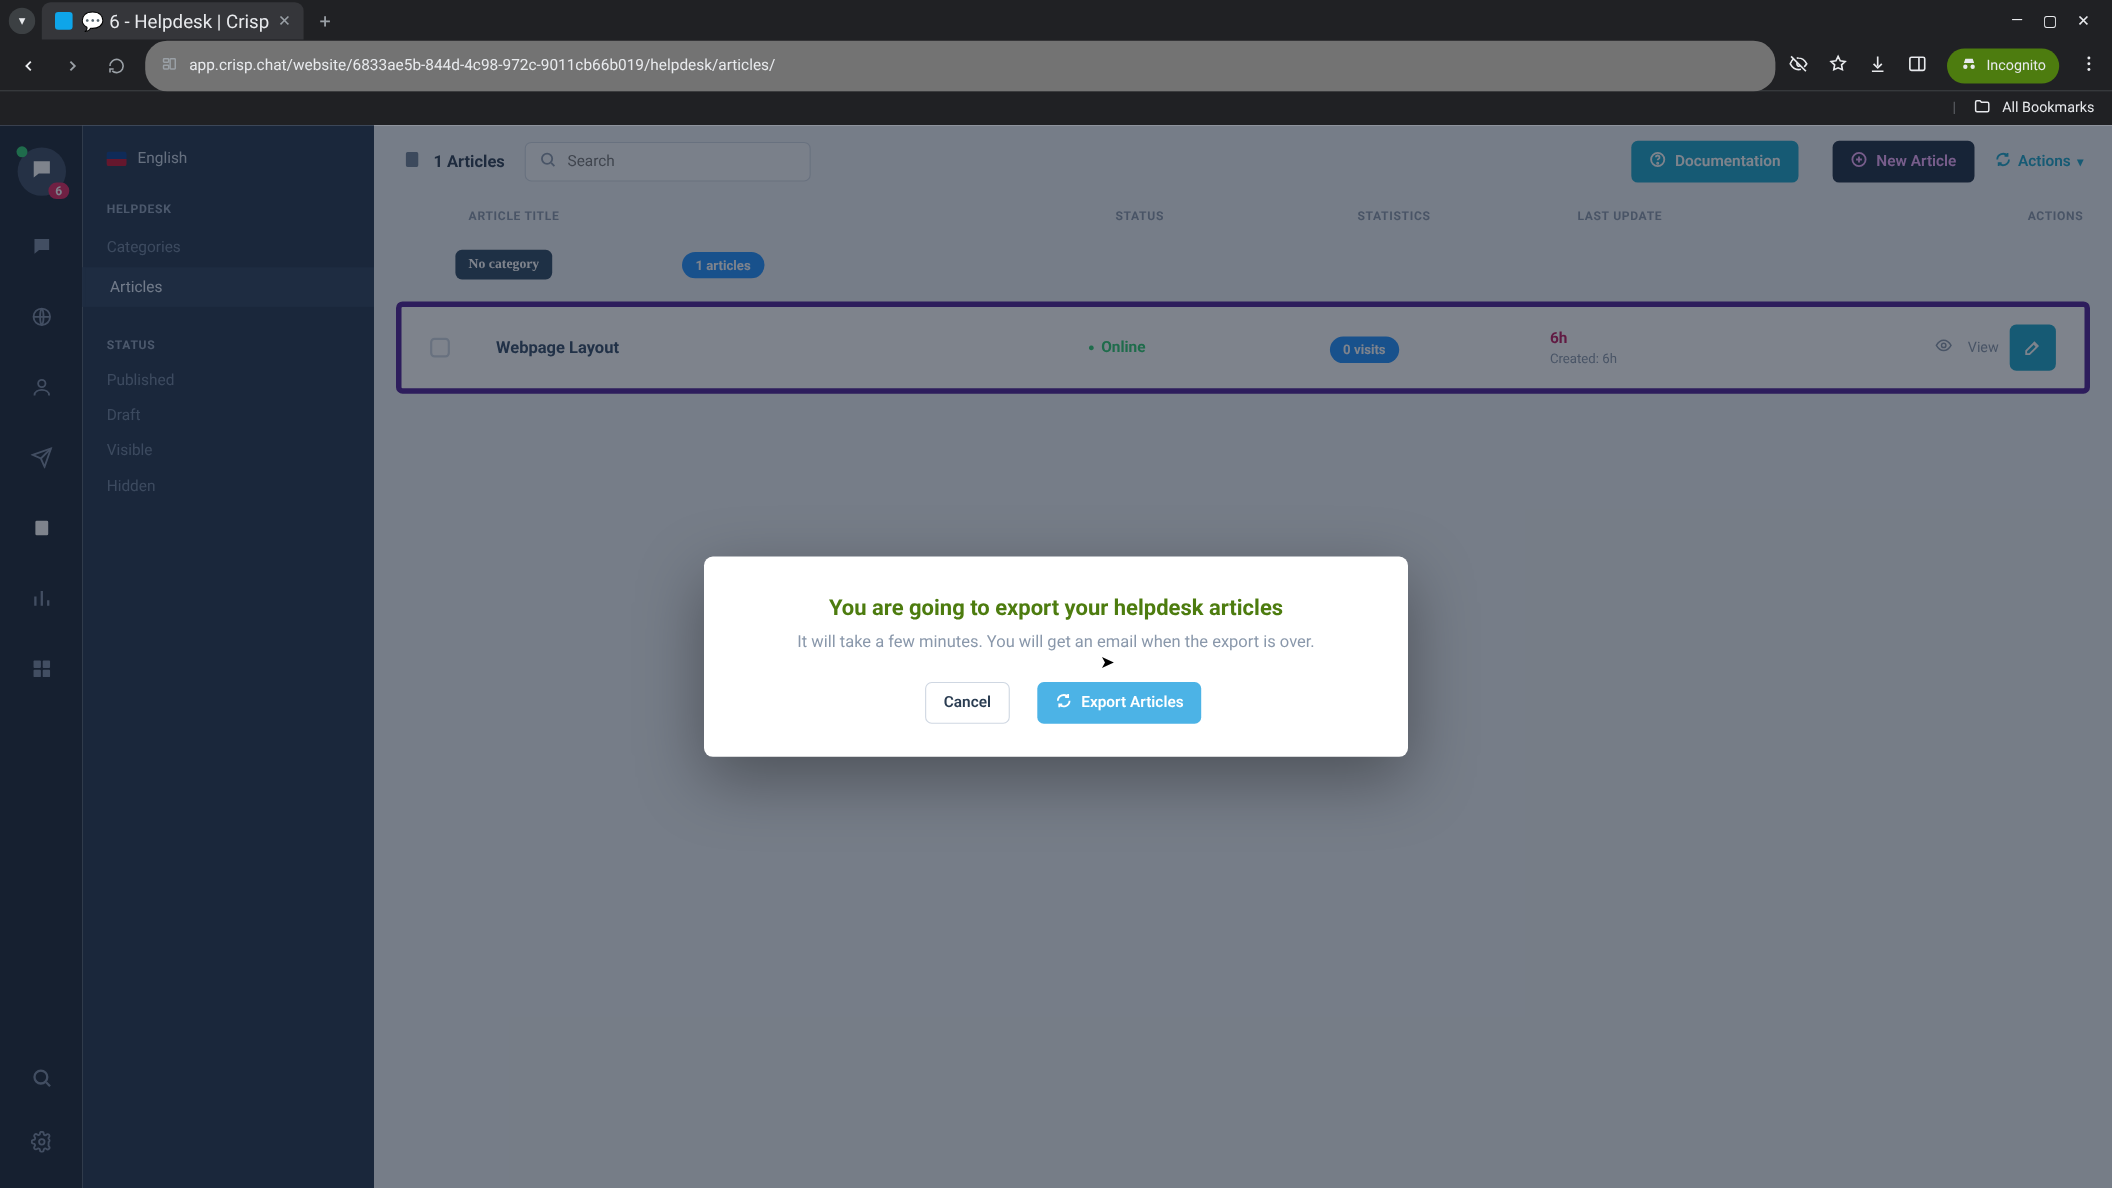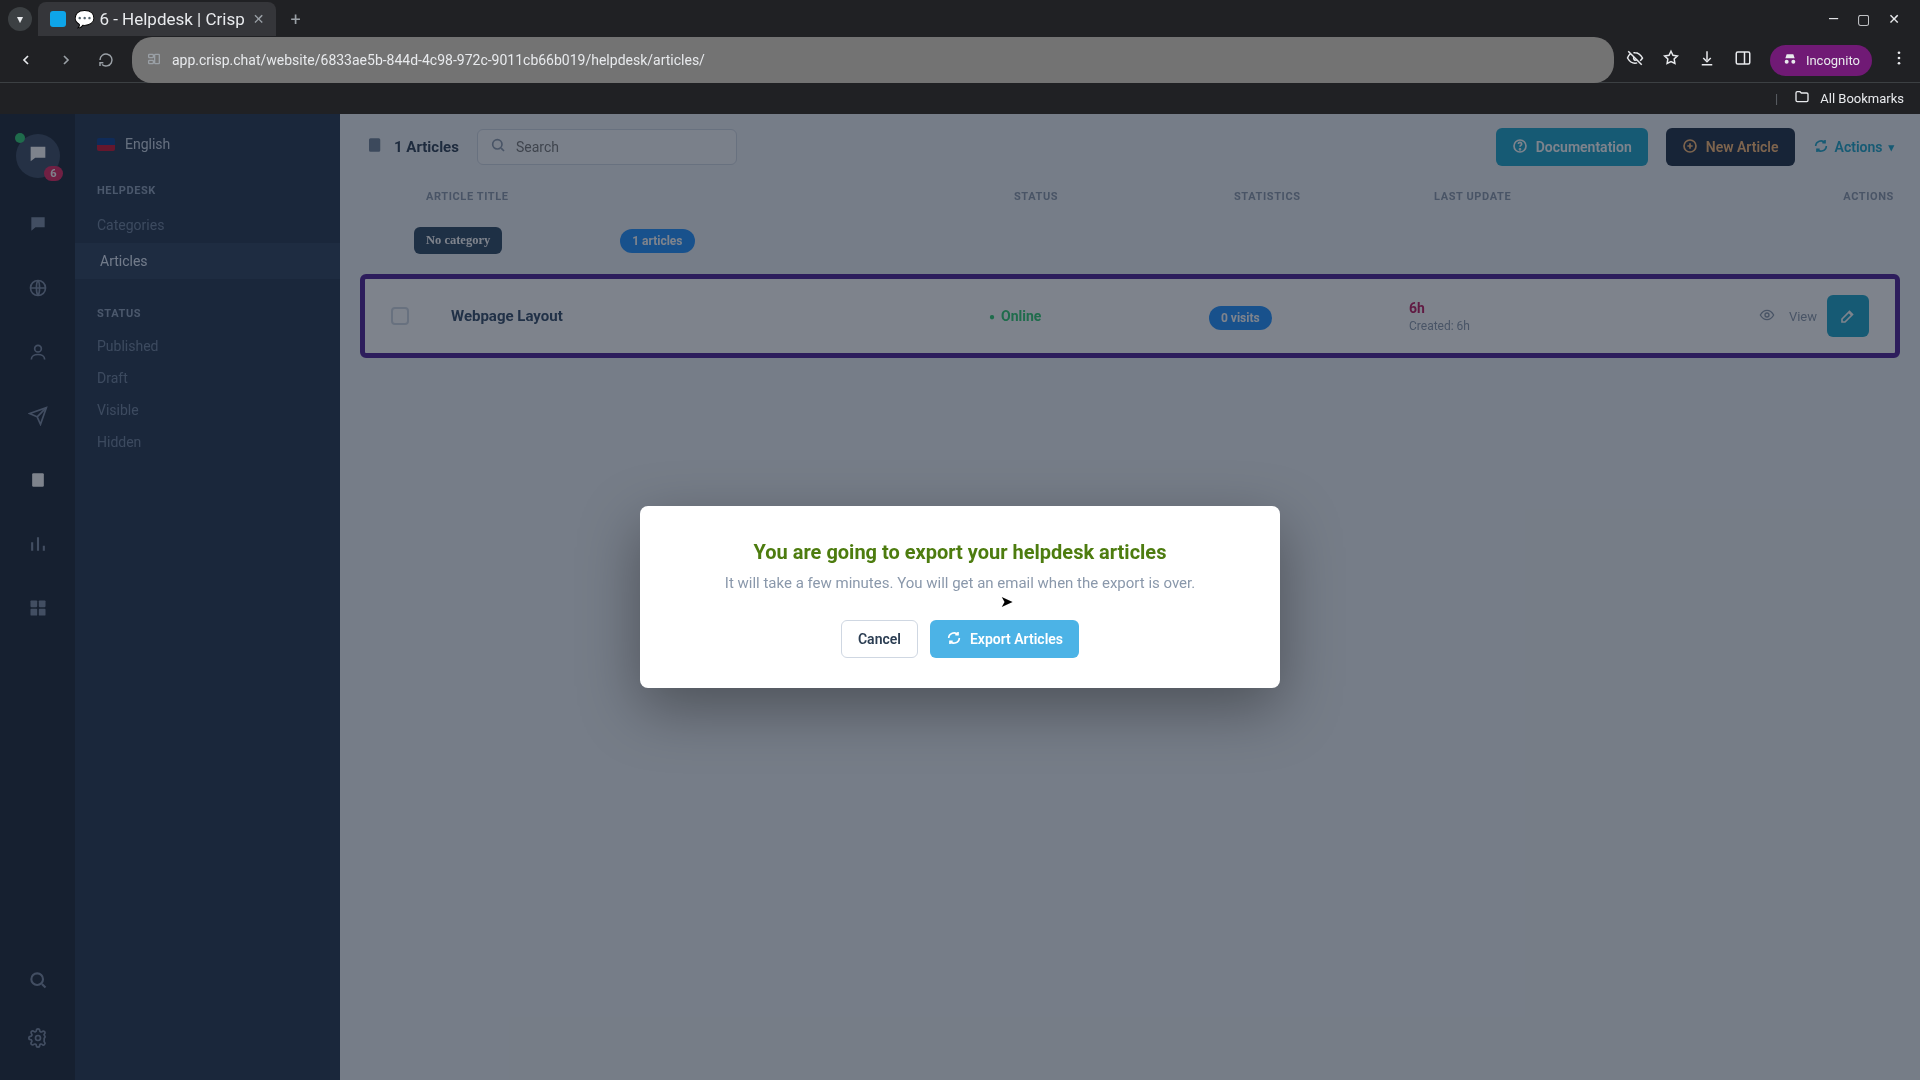--- a/index.html
+++ b/index.html
@@ -16,21 +16,21 @@
 .new-tab { color:#9aa0a6; font-size:18px; padding:0 8px; cursor:pointer; }
 .window-controls { margin-left:auto; display:flex; gap:18px; padding-right:12px; color:#e8eaed; }
 .window-controls span { cursor:pointer; font-size:14px; }
 
 .addr-bar { height: 44px; display:flex; align-items:center; padding: 0 12px; gap:12px; }
 .nav-btn { color:#9aa0a6; cursor:pointer; display:flex; align-items:center; justify-content:center; width:28px; height:28px; }
 .nav-btn.back { color:#e8eaed; }
 .url-field { flex:1; background:#737373; border-radius:20px; height:46px; display:flex; align-items:center; padding:0 14px; gap:10px; color:#e8eaed; font-size:14px; }
 .url-field .site-icon { color:#9aa0a6; font-size:13px; }
 .right-icons { display:flex; align-items:center; gap:18px; color:#e8eaed; }
-.incognito-badge { display:flex; align-items:center; gap:8px; background:#701a75; padding:6px 12px; border-radius:18px; font-size:13px;text-align:center; }
+.incognito-badge { display:flex; align-items:center; gap:8px; background:#4d7c0f; padding:6px 12px; border-radius:18px; font-size:13px;text-align:center; }
 .bookmarks-bar { height:32px; display:flex; align-items:center; justify-content:flex-end; padding:0 16px; gap:10px; font-size:13px; color:#e8eaed; border-top:1px solid #3c4043; }
 .bookmarks-bar .sep { color:#5f6368; margin-right:6px; }
 
 
 .app { position:relative; display:flex; height: calc(1080px - 38px - 44px - 32px); background:#eef1f5; }
 
 
 .rail { width:75px; background:#1a2433; display:flex; flex-direction:column; align-items:center; padding-top:20px; gap:28px; }
 .rail .logo { position:relative; width:44px; height:44px; border-radius:50%; background:#3a4a63; display:flex; align-items:center; justify-content:center; }
 .rail .logo::after { content:""; position:absolute; top:-1px; left:-1px; width:10px; height:10px; border-radius:50%; background:#2ecc71; }
@@ -50,23 +50,23 @@
 .side-sub { padding:8px 22px; font-size:14px; color:#6e819b; cursor:pointer; }
 
 
 .main { flex:1; background:#eef1f5; display:flex; flex-direction:column; }
 .topbar { display:flex; align-items:center; gap:18px; padding:14px 26px; }
 .articles-count { display:flex; align-items:center; gap:10px; font-size:15px; font-weight:700; color:#2b3d52; }
 .book-icon { color:#6d7f95; }
 .search-box { width:260px; height:36px; border:1px solid #cfd7e2; border-radius:6px; display:flex; align-items:center; padding:0 12px; gap:10px; color:#8a98ab; background:#f5f8fb; }
 .search-box input { border:none; outline:none; background:transparent; font-size:14px; color:#2b3d52; flex:1; }
 .top-spacer { flex:1; }
-.btn { height:38px; padding:0 16px; border-radius:6px; display:flex; align-items:center; gap:8px; font-size:14px; font-weight:600; cursor:pointer; border:none; }
+.btn { height:38px; padding:0 16px; border-radius:6px; display:flex; align-items:center; gap:8px; font-size:14px; font-weight:600; cursor:pointer; border:none;margin-left:13px; }
 .btn-teal { background:#1aa5c9; color:#fff; }
-.btn-navy { background:#1c2d44; color:#fdba74;justify-content:center; }
+.btn-navy { background:#1c2d44; color:#f0abfc;justify-content:center; }
 .actions-menu { color:#1aa5c9; display:flex; align-items:center; gap:6px; font-size:14px; font-weight:600; cursor:pointer; }
 
 
 .thead { display:grid; grid-template-columns: 60px 1fr 220px 200px 260px 200px; padding:10px 26px; font-size:11px; font-weight:700; letter-spacing:0.6px; color:#8a98ab; }
 .cat-row { display:flex; align-items:center; gap:14px; padding:14px 26px; }
 .chip { font-size:12.5px; font-weight:700; padding:6px 12px; border-radius:6px;font-family:Liberation Serif, serif; }
 .chip-navy { background:#2c4762; color:#fff; }
 .pill { font-size:12px; font-weight:700; padding:5px 12px; border-radius:14px; }
 .pill-blue { background:#1e90ff; color:#fff; }
 .pill-visits { background:#1e90ff; color:#fff; }

